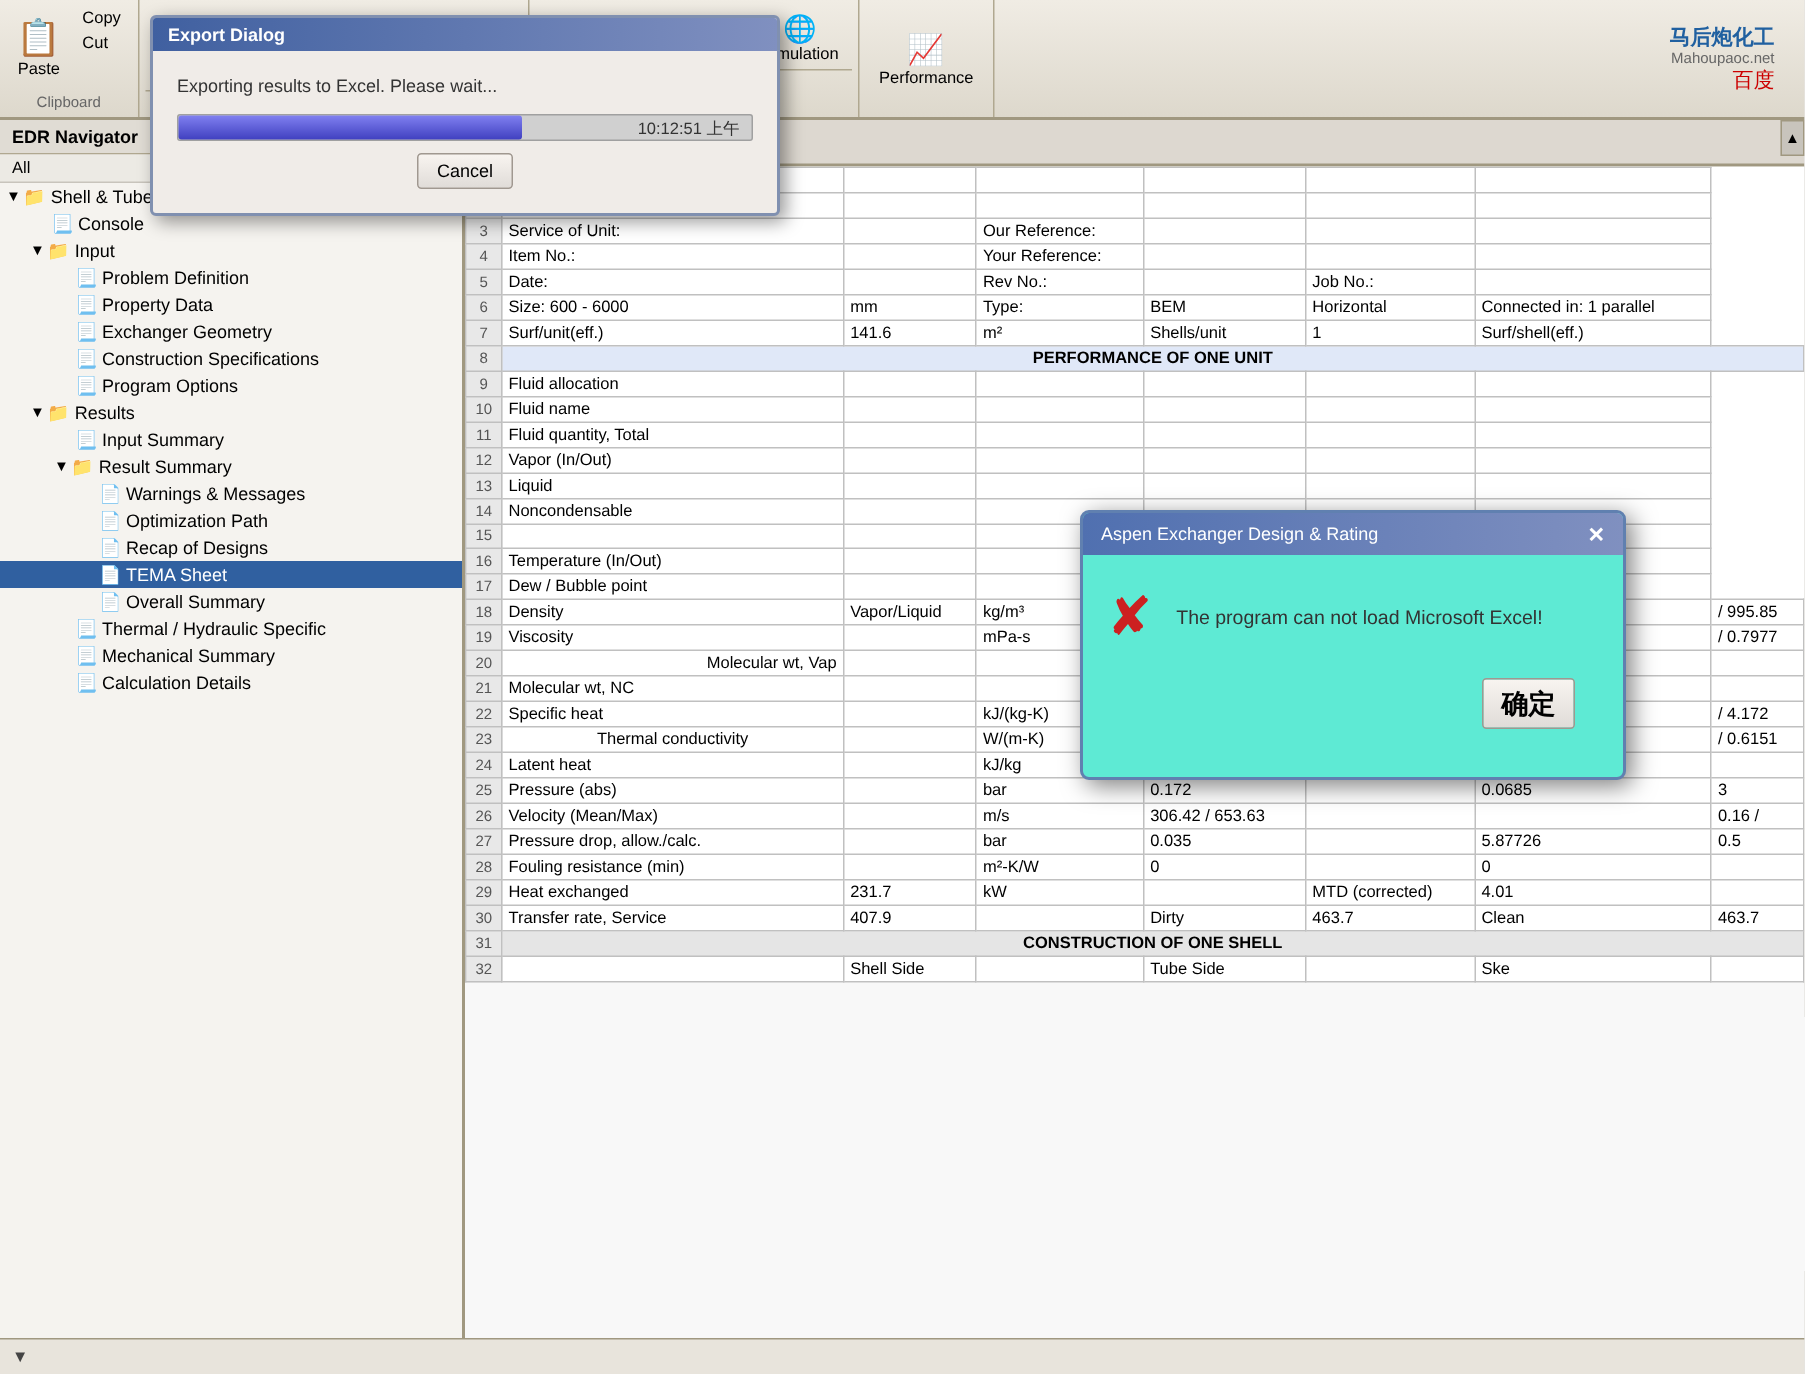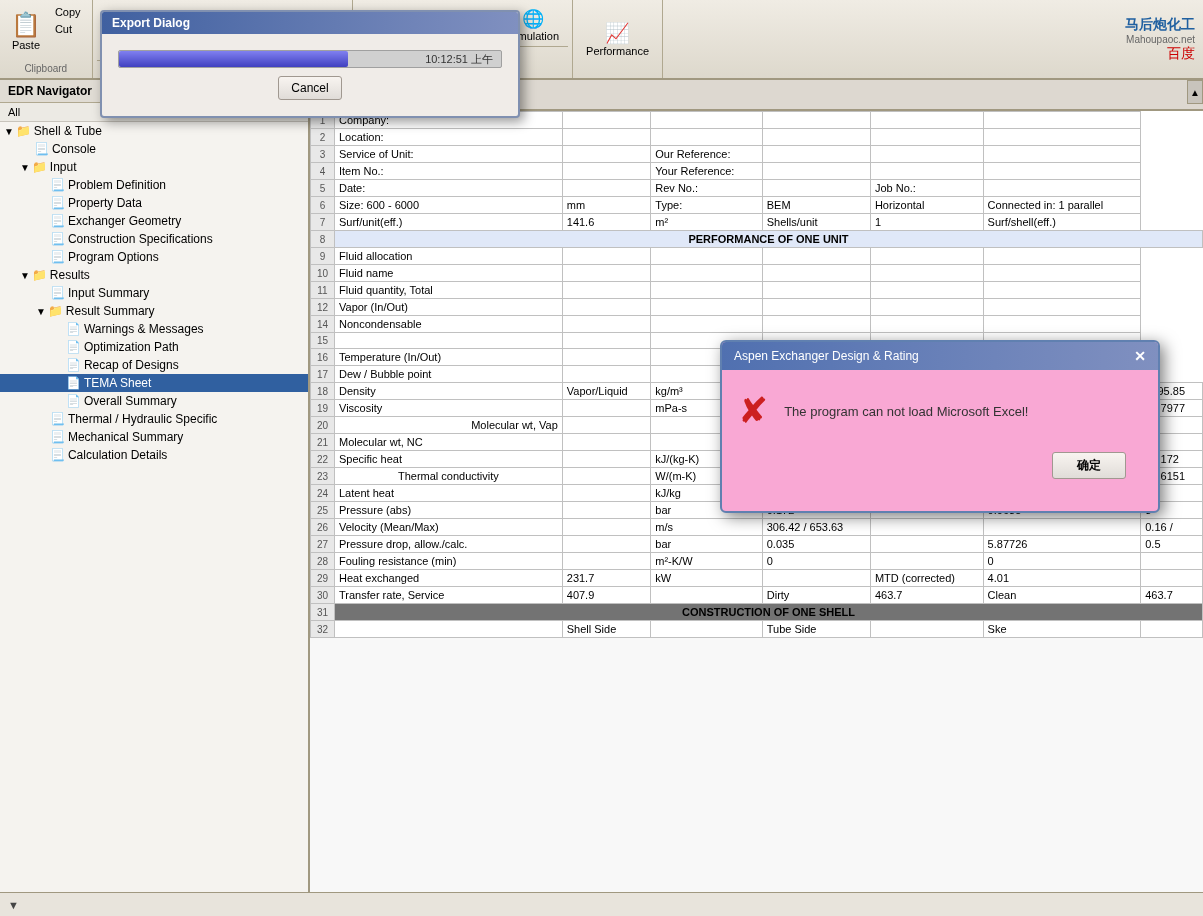--- a/index.html
+++ b/index.html
@@ -98,21 +98,21 @@
       display: flex;
       align-items: center;
       gap: 4px;
     }
     .rating-btn .check-icon { color: #0080ff; }
 
     .toolbar-right {
       margin-left: auto;
       display: flex;
       align-items: center;
-      padding-right: 8px;
+      padding-right: 20px;
     }
 
     
     .main-content {
       display: flex;
       height: calc(916px - 80px - 24px);
     }
     .statusbar {
       height: 24px;
       background: #e8e4dc;
@@ -203,21 +203,21 @@
       text-align: center;
       width: 24px;
       font-size: 10px;
     }
     .tema-table .header-row {
       background: #e0e8f8;
       font-weight: bold;
       text-align: center;
     }
     .tema-table .sub-header-row {
-      background: #737373;
+      background: #e5e5e5;
       font-weight: bold;
       text-align: center;
     }
     .table-scroll {
       overflow: auto;
       flex: 1;
     }
 
     
     .export-dialog {
@@ -281,22 +281,22 @@
       border-radius: 3px;
       cursor: pointer;
       font-size: 12px;
     }
 
     
     .error-dialog {
       position: absolute;
       top: 340px;
       left: 720px;
-      width: 440px;
-      background: #f9a8d4;
+      width: 364px;
+      background: #5eead4;
       border: 2px solid #6080b0;
       border-radius: 6px;
       box-shadow: 4px 4px 16px rgba(0,0,0,0.5);
       z-index: 200;
     }
     .error-dialog-title {
       background: linear-gradient(to right, #5070b0, #8090c0);
       color: white;
       padding: 6px 12px;
       font-size: 12px;
@@ -321,26 +321,26 @@
       color: #cc2020;
       flex-shrink: 0;
     }
     .error-text {
       font-size: 13px;
       color: #333;
     }
     .error-ok-btn {
       display: block;
       margin: 0 16px 16px auto;
-      padding: 4px 24px;
+      padding: 4px 12px;
       background: linear-gradient(to bottom, #f8f4f0, #e0dcd8);
       border: 1px solid #a09890;
       border-radius: 3px;
       cursor: pointer;
-      font-size: 12px;
+      font-size: 18px;
       font-weight: bold;
     }
 
     
     .scroll-indicator {
       position: absolute;
       right: 0;
       top: 80px;
       width: 16px;
       height: 24px;
@@ -657,20 +657,29 @@
             <tr>
               <td class="row-num">12</td>
               <td style="min-width: 180px;">   Vapor (In/Out)</td>
               <td></td>
               <td></td>
               <td></td>
               <td></td>
               <td></td>
             </tr>
             <tr>
+              <td class="row-num">13</td>
+              <td style="min-width: 180px;">   Liquid</td>
+              <td></td>
+              <td></td>
+              <td></td>
+              <td></td>
+              <td></td>
+            </tr>
+            <tr>
               <td class="row-num">14</td>
               <td style="min-width: 180px;">   Noncondensable</td>
               <td></td>
               <td></td>
               <td></td>
               <td></td>
               <td></td>
             </tr>
             <tr>
               <td class="row-num">15</td>
@@ -851,20 +860,21 @@
 
 <div class="statusbar">
   <span style="font-size:11px;">▼</span>
 </div>
 
 <div class="export-dialog">
   <div class="export-dialog-title">
     <span>Export Dialog</span>
   </div>
   <div class="export-dialog-body">
+    <div class="export-dialog-msg">Exporting results to Excel. Please wait...</div>
     <div class="export-progress">
       <div class="export-progress-fill"></div>
       <span class="export-time">10:12:51 上午</span>
     </div>
     <button class="export-cancel-btn">Cancel</button>
   </div>
 </div>
 
 <div class="error-dialog">
   <div class="error-dialog-title">

